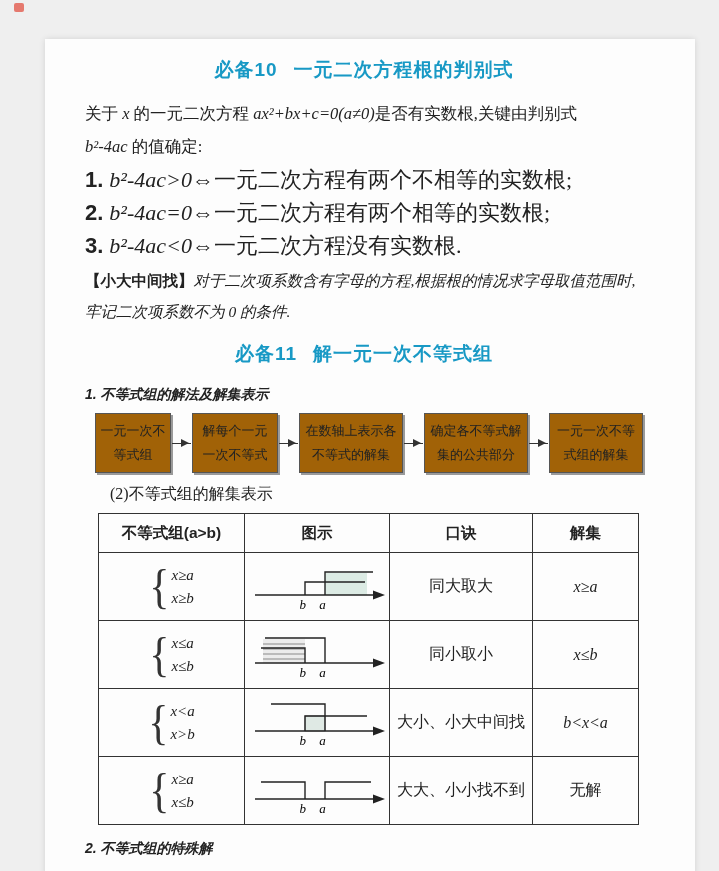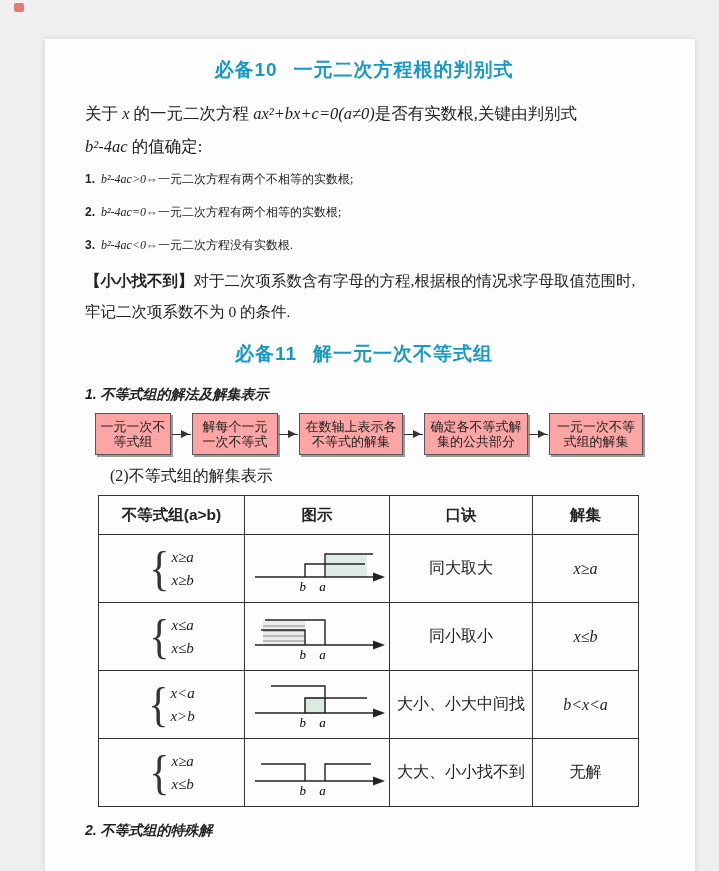--- a/index.html
+++ b/index.html
@@ -20,42 +20,42 @@
   }
   .sec-title{
     text-align:center;
     font-family:"Liberation Sans","DejaVu Sans",sans-serif;
     font-weight:bold;font-size:19px;letter-spacing:1px;
     margin:6px 0 14px 0;
   }
   .sec-title .badge{margin-right:16px;}
   .para{font-size:16.5px;line-height:33px;}
   .m{font-style:italic;}
-  .item{font-size:12px;line-height:33px;}
+  .item{font-size:22px;line-height:33px;}
   .item .num{
     font-family:"Liberation Sans","DejaVu Sans",sans-serif;
     font-weight:bold;margin-right:6px;
   }
   .tip{font-size:15.5px;line-height:31px;margin-top:3px;}
   .tip .tip-label{
     font-family:"Liberation Sans","DejaVu Sans",sans-serif;
     font-weight:bold;font-style:normal;
   }
-  .tip .tip-body{}
+  .tip .tip-body{font-style:italic;}
   .h-bold{
     font-family:"Liberation Sans","DejaVu Sans",sans-serif;
     font-weight:bold;font-size:14px;line-height:26px;margin-top:10px;font-style:italic;
   }
   .subhead{font-size:16px;line-height:30px;margin:6px 0 4px 25px;}
   .flow{
     display:flex;align-items:center;margin:6px 0 4px 10px;width:548px;
   }
   .fbox{
-    border:1.5px solid #555;box-shadow:2px 2px 0 #9a9a9a;background:#fca5a5;
-    font-size:13px;line-height:15px;text-align:center;
+    border:1.5px solid #555;box-shadow:2px 2px 0 #9a9a9a;background:#a16207;
+    font-size:13px;line-height:24px;text-align:center;
     padding:5px 4px;box-sizing:border-box;
     display:flex;align-items:center;justify-content:center;
     flex:0 0 auto;
   }
   .fb1{width:76px;} .fb2{width:86px;} .fb3{width:104px;} .fb4{width:104px;} .fb5{width:94px;}
   .farrow{
     flex:1 1 auto;height:0;border-top:1.5px solid #333;position:relative;
     margin:0 1px;min-width:8px;
   }
   .farrow::after{
@@ -115,21 +115,21 @@
     <span class="num">1.</span><span class="m">b²-4ac&gt;0</span><span>⇔一元二次方程有两个不相等的实数根;</span>
   </div>
   <div class="item">
     <span class="num">2.</span><span class="m">b²-4ac=0</span><span>⇔一元二次方程有两个相等的实数根;</span>
   </div>
   <div class="item">
     <span class="num">3.</span><span class="m">b²-4ac&lt;0</span><span>⇔一元二次方程没有实数根.</span>
   </div>
 
   <div class="tip">
-    <span class="tip-label">【小小找不到】</span><span class="tip-body">对于二次项系数含有字母的方程,根据根的情况求字母取值范围时,牢记二次项系数不为 0 的条件.</span>
+    <span class="tip-label">【小大中间找】</span><span class="tip-body">对于二次项系数含有字母的方程,根据根的情况求字母取值范围时,牢记二次项系数不为 0 的条件.</span>
   </div>
 
   <div class="sec-title mt14" style="color:#1899c5;">
     <span class="badge">必备11</span><span>解一元一次不等式组</span>
   </div>
 
   <div class="h-bold">1. 不等式组的解法及解集表示</div>
 
   <div class="flow">
     <div class="fbox fb1">一元一次不等式组</div>

